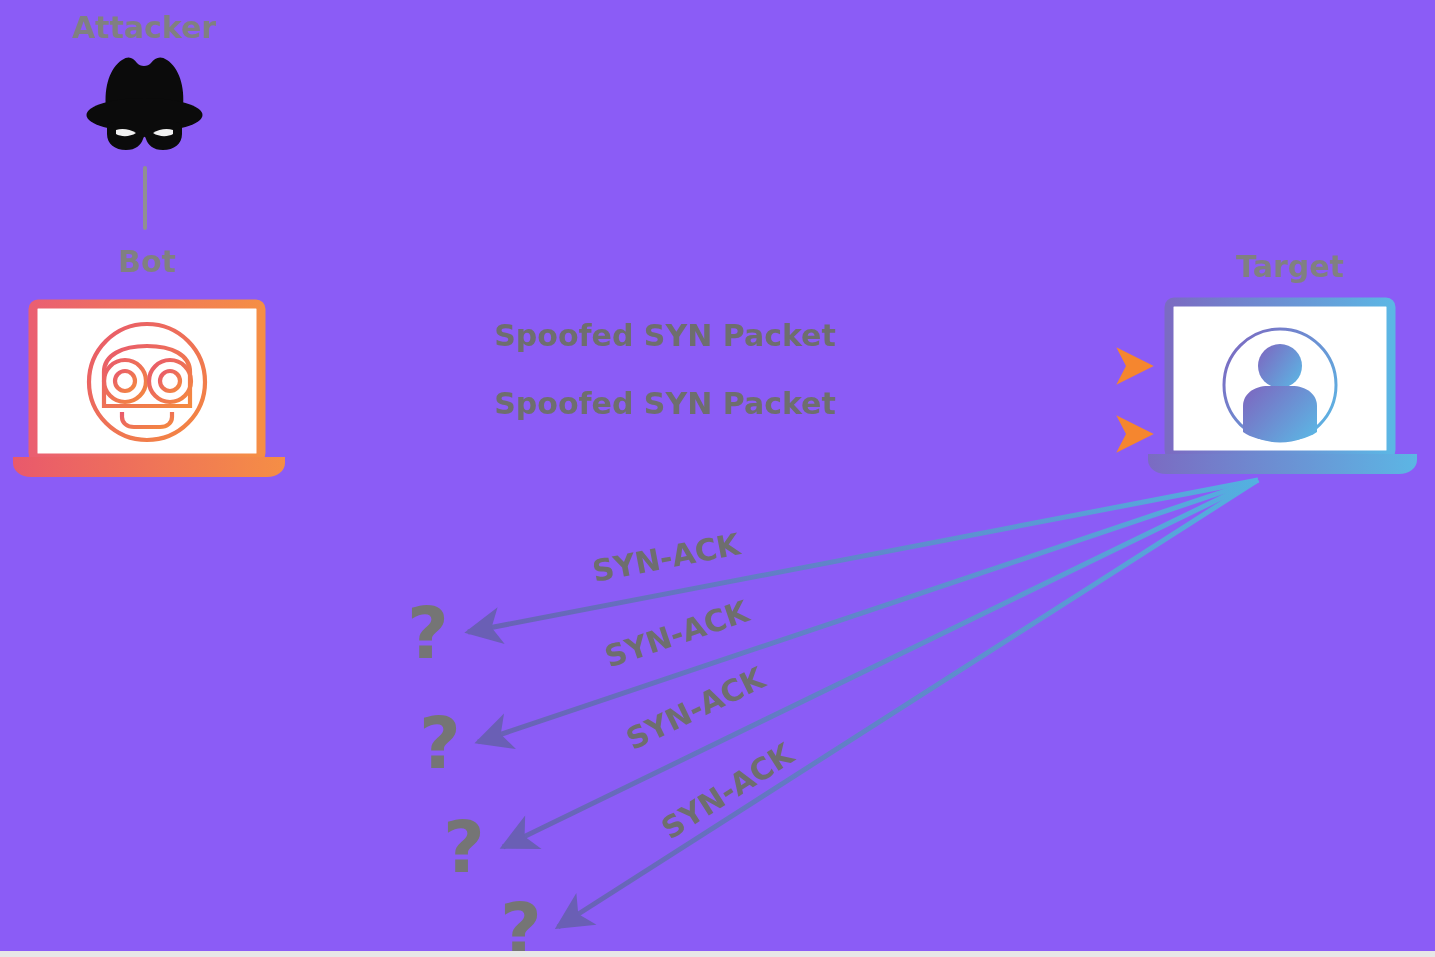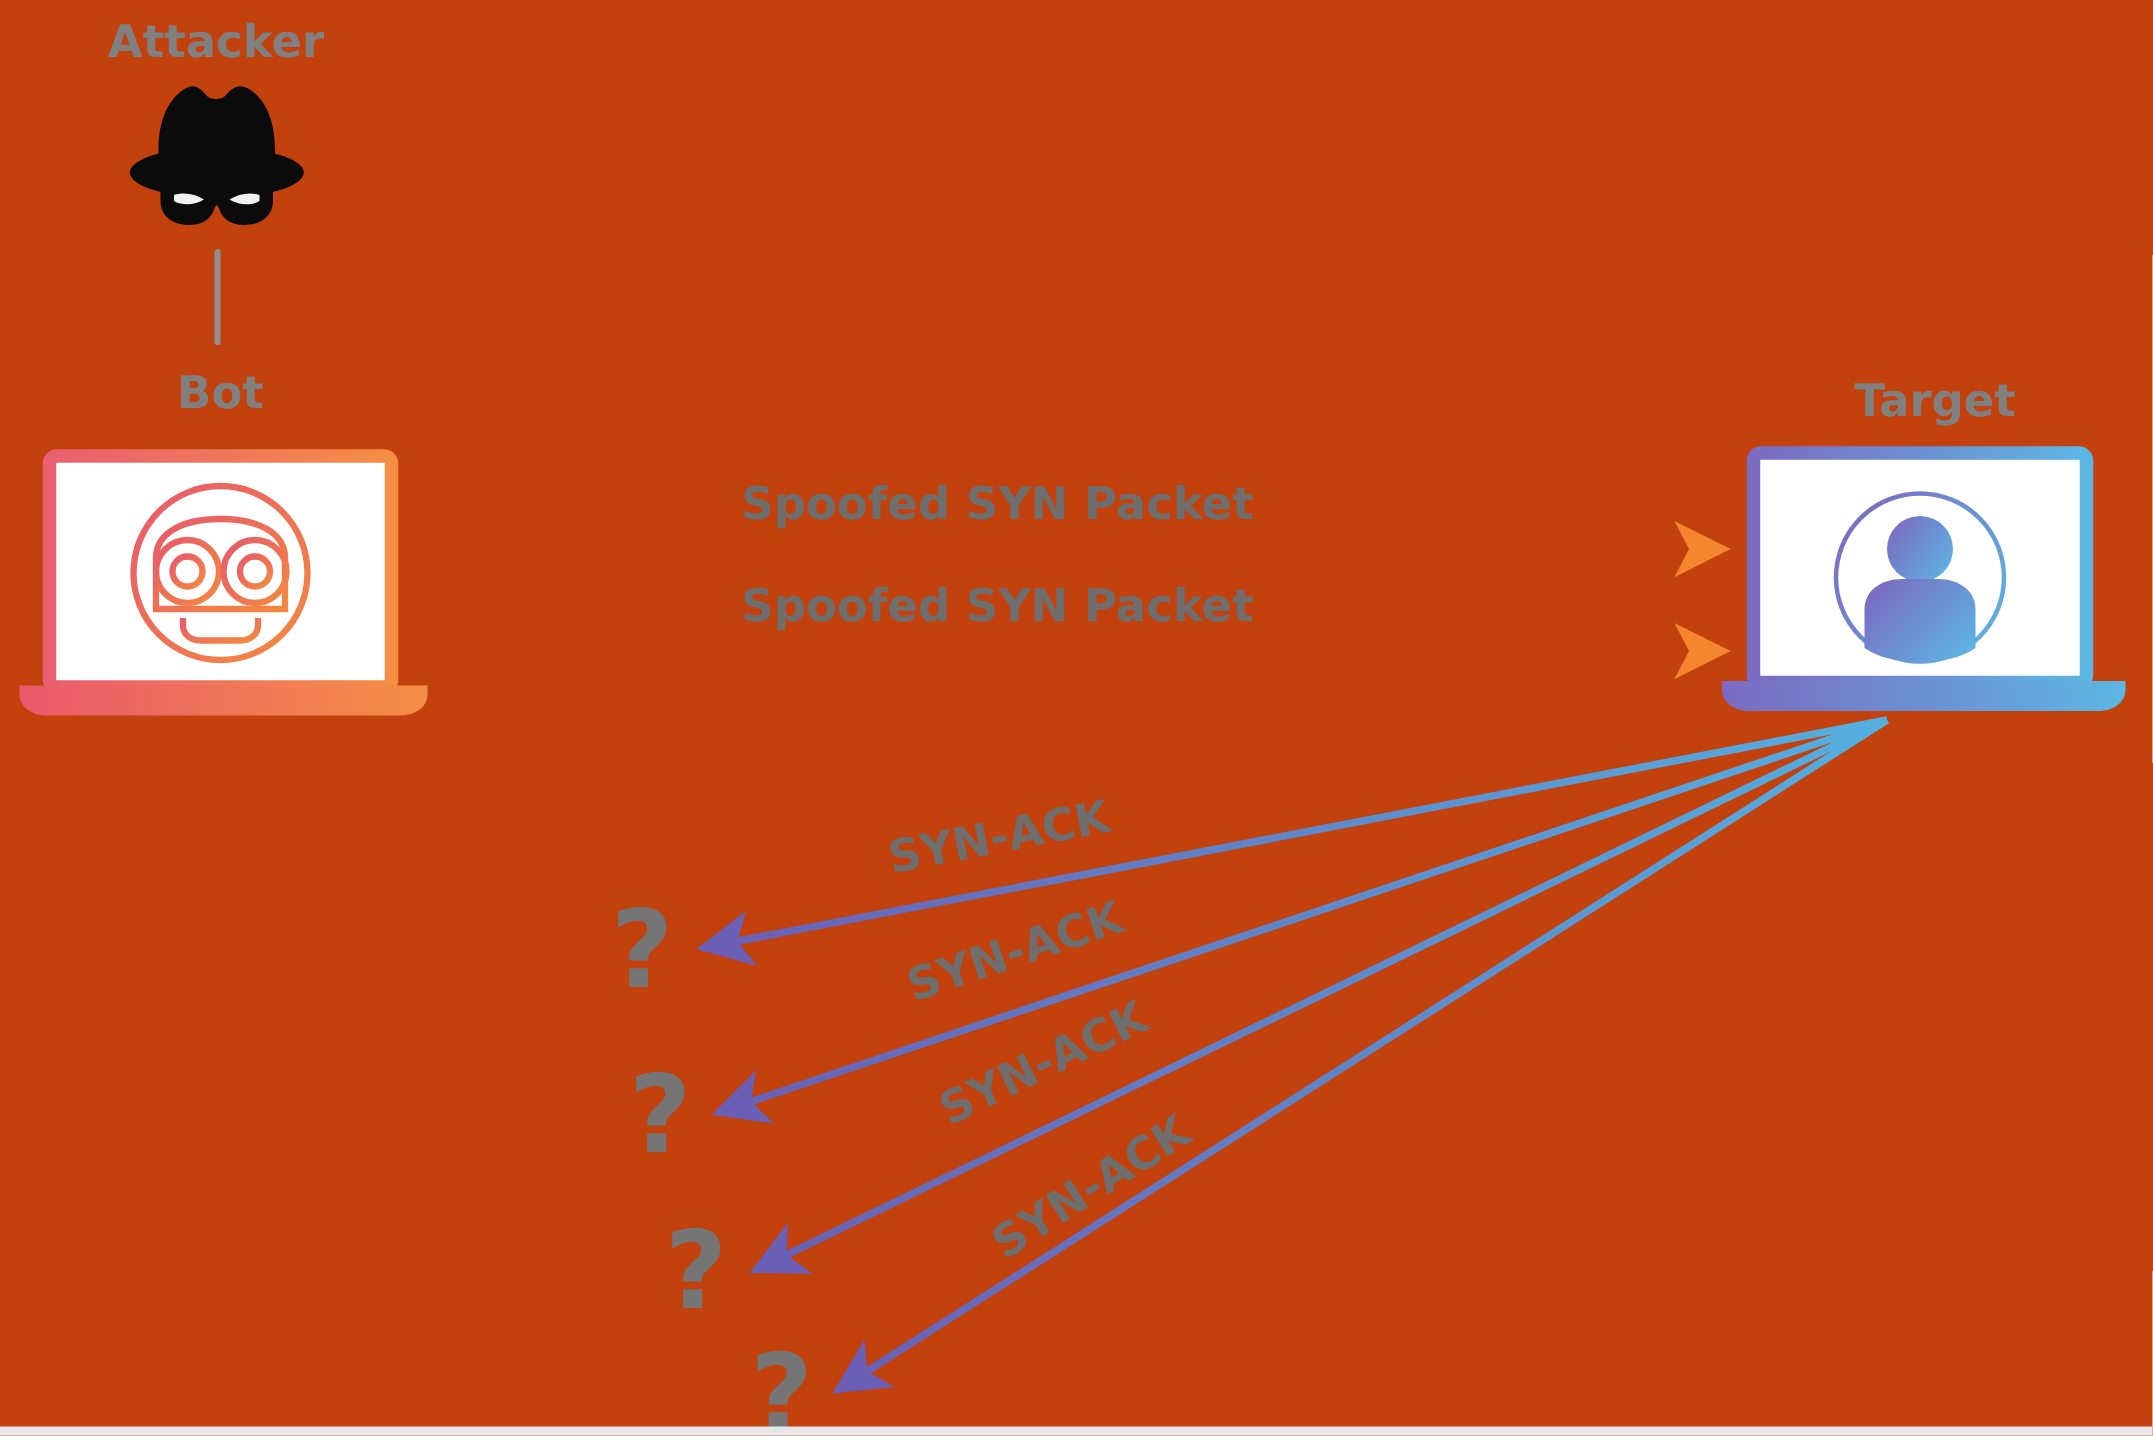--- a/index.html
+++ b/index.html
@@ -11,21 +11,21 @@
   body {
     width: 1435px;
     height: 957px;
     overflow: hidden;
     font-family: "DejaVu Sans", sans-serif;
   }
   #diagram-root {
     position: relative;
     width: 1435px;
     height: 957px;
-    background: #c2410c;
+    background: #8b5cf6;
   }
   #diagram-svg {
     position: absolute;
     top: 0;
     left: 0;
     width: 1435px;
     height: 957px;
   }
   .node-label {
     font-family: "DejaVu Sans", sans-serif;

